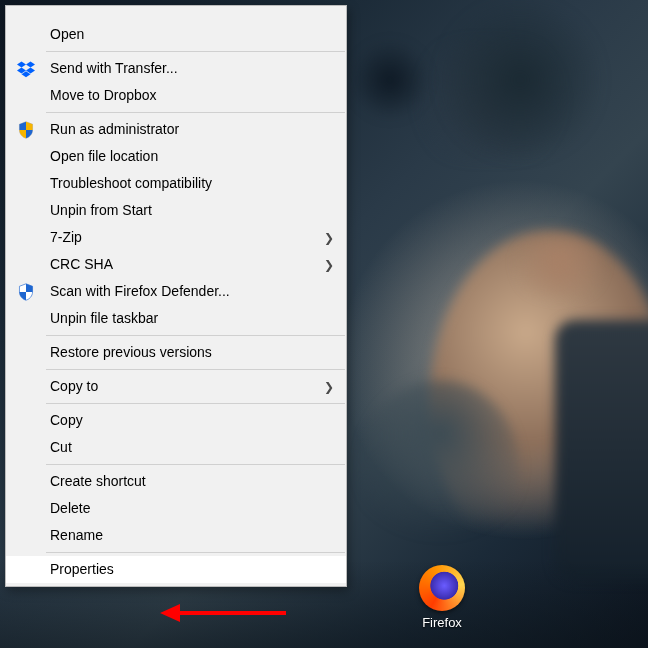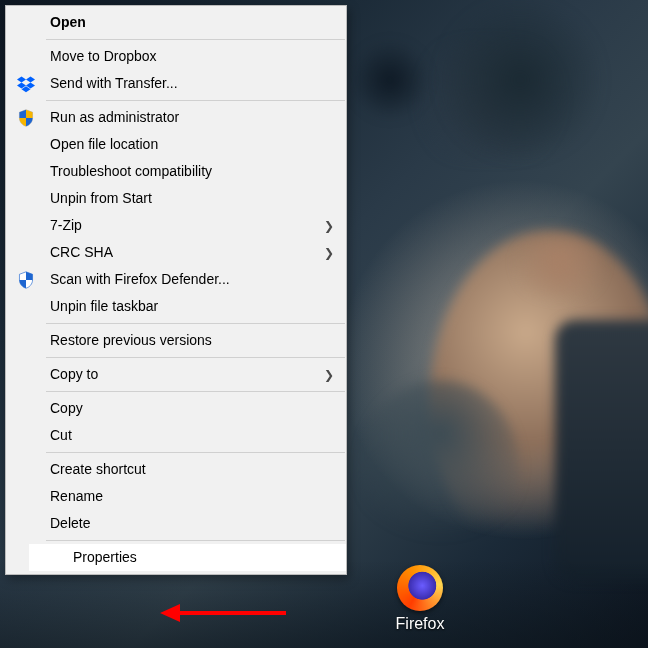--- a/index.html
+++ b/index.html
@@ -31,26 +31,26 @@
   .b3 { width:130px; height:260px; left:555px; top:320px; background: linear-gradient(#2f3942,#14202b); border-radius:20px; }
   .b4 { width:160px; height:180px; left:360px; top:380px; background: radial-gradient(circle at 50% 30%, #3b4b54 0%, rgba(0,0,0,0) 70%); }
   .b5 { width:100px; height:60px;  left:510px; top:238px; background: radial-gradient(circle at 50% 40%, #a88066 0%, rgba(0,0,0,0) 75%); } 
   .b6 { width:650px; height:90px;  left:0;    top:560px;  background: linear-gradient(rgba(10,18,24,0) , rgba(10,18,24,0.55)); border-radius:0; filter:none;}
   .b7 { width:180px; height:160px; left:430px; top:0px;   background: radial-gradient(circle at 50% 50%, #1b2a33, rgba(0,0,0,0) 70%); }
   .b8 { width:80px;  height:80px;  left:350px; top:40px;  background: radial-gradient(circle at 50% 50%, #0e1924, rgba(0,0,0,0) 70%); }
 
   
   .desktop-icon {
     position: absolute;
-    left: 382px;
+    left: 404px;
     top: 565px;
     width: 76px;
     text-align: center;
     color: #fff;
-    font-size: 16px;
+    font-size: 13px;
     text-shadow: 0 1px 2px rgba(0,0,0,0.9);
   }
   .firefox-glyph {
     width: 46px;
     height: 46px;
     margin: 0 auto 4px auto;
     border-radius: 50%;
     background:
       radial-gradient(circle at 55% 45%, #6a5cff 0%, #3b2db0 38%, rgba(0,0,0,0) 40%),
       conic-gradient(from 210deg at 50% 50%, #ff3d00 0deg, #ff9100 130deg, #ffd54f 230deg, #ff3d00 360deg);
@@ -71,22 +71,22 @@
   }
   .menu-item {
     position: relative;
     height: 27px;
     line-height: 27px;
     padding-left: 44px;
     padding-right: 28px;
     white-space: nowrap;
     cursor: default;
   }
-  .menu-item.bold { font-weight: 700; }
-  .menu-item.highlight { background: #ffffff; margin-left: 23px; }
+  .menu-item.bold { font-weight: 400; margin-top: 12px; }
+  .menu-item.highlight { background: #ffffff; }
   .menu-sep {
     height: 1px;
     margin: 3px 1px 3px 40px;
     background: #d0d0d0;
   }
   .menu-icon {
     position: absolute;
     left: 11px;
     top: 50%;
     width: 18px;
@@ -130,40 +130,40 @@
     <div>Firefox</div>
   </div>
 
   <div class="context-menu">
 
     <div class="menu-item bold">
       <span>Open</span>
     </div>
 
     <div class="menu-sep"></div>
-
-    <div class="menu-item">
-      <span>Move to Dropbox</span>
-    </div>
 
     <div class="menu-item">
       <span class="menu-icon ic-dropbox">
         <svg viewBox="0 0 24 24" width="18" height="18">
             <g fill="#0061fe">
               <polygon points="6,2 12,6 6,10 0,6"></polygon>
               <polygon points="18,2 24,6 18,10 12,6"></polygon>
               <polygon points="6,10 12,14 6,18 0,14"></polygon>
               <polygon points="18,10 24,14 18,18 12,14"></polygon>
               <polygon points="12,15 18,19 12,23 6,19"></polygon>
             </g>
           </svg>
       </span>
       <span>Send with Transfer...</span>
     </div>
 
+    <div class="menu-item">
+      <span>Move to Dropbox</span>
+    </div>
+
     <div class="menu-sep"></div>
 
     <div class="menu-item">
       <span class="menu-icon ic-shield-yb">
         <svg viewBox="0 0 20 22" width="18" height="18">
           <path d="M10 1 L18 4 V11 C18 16 14 20 10 21 C6 20 2 16 2 11 V4 Z" fill="#fff" stroke="#7b7b7b" stroke-width="0.6"></path>
           <path d="M10 1 L18 4 V11 H10 Z" fill="#f7b500"></path>
           <path d="M2 4 L10 1 V11 H2 Z" fill="#1e66d0"></path>
           <path d="M10 11 H18 V11 C18 16 14 20 10 21 Z" fill="#1e66d0"></path>
           <path d="M2 11 H10 V21 C6 20 2 16 2 11 Z" fill="#f7b500"></path>
@@ -232,25 +232,25 @@
       <span>Cut</span>
     </div>
 
     <div class="menu-sep"></div>
 
     <div class="menu-item">
       <span>Create shortcut</span>
     </div>
 
     <div class="menu-item">
+      <span>Delete</span>
+    </div>
+
+    <div class="menu-item">
       <span>Rename</span>
-    </div>
-
-    <div class="menu-item">
-      <span>Delete</span>
     </div>
 
     <div class="menu-sep"></div>
 
     <div class="menu-item highlight">
       <span>Properties</span>
     </div>
 
   </div>
 

